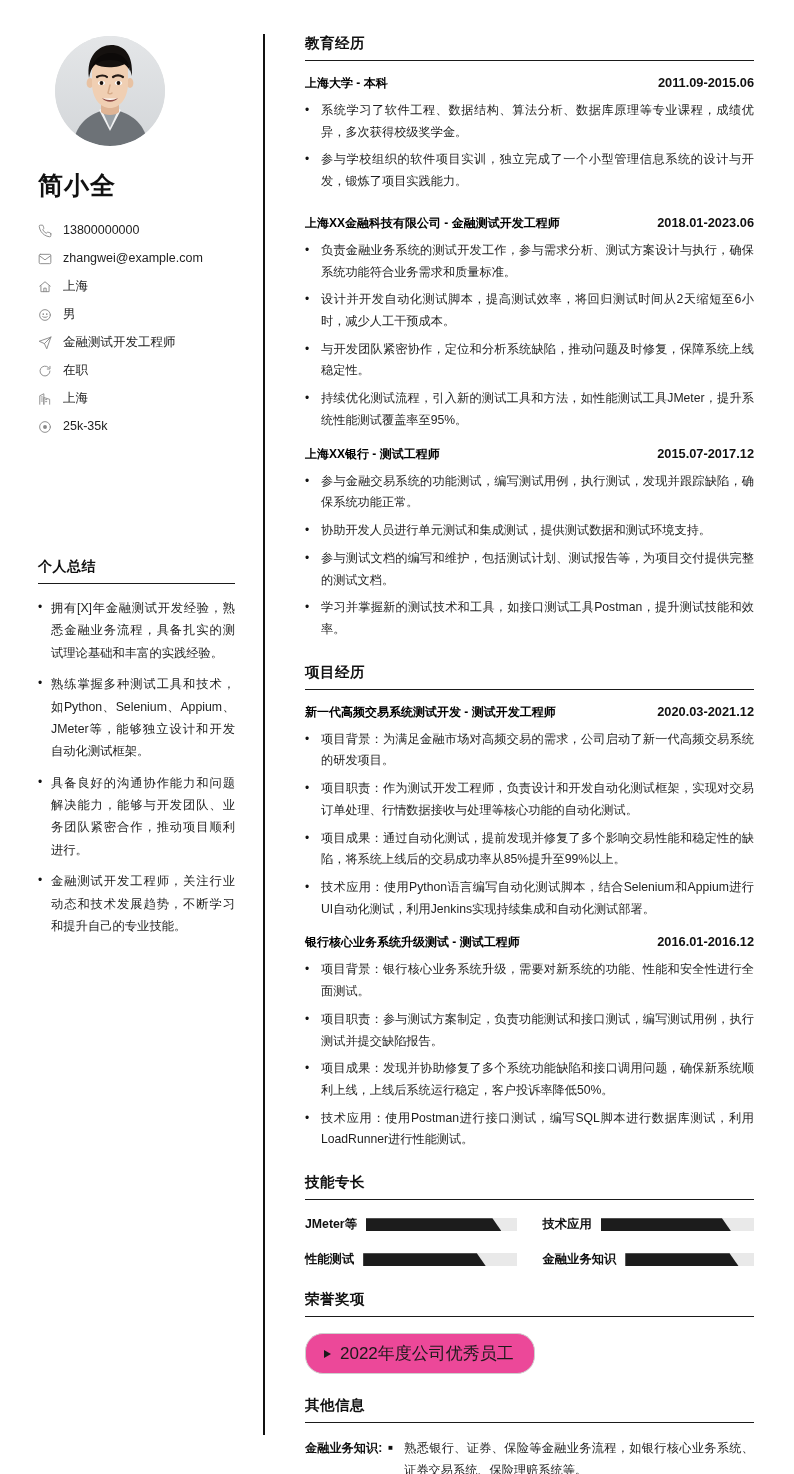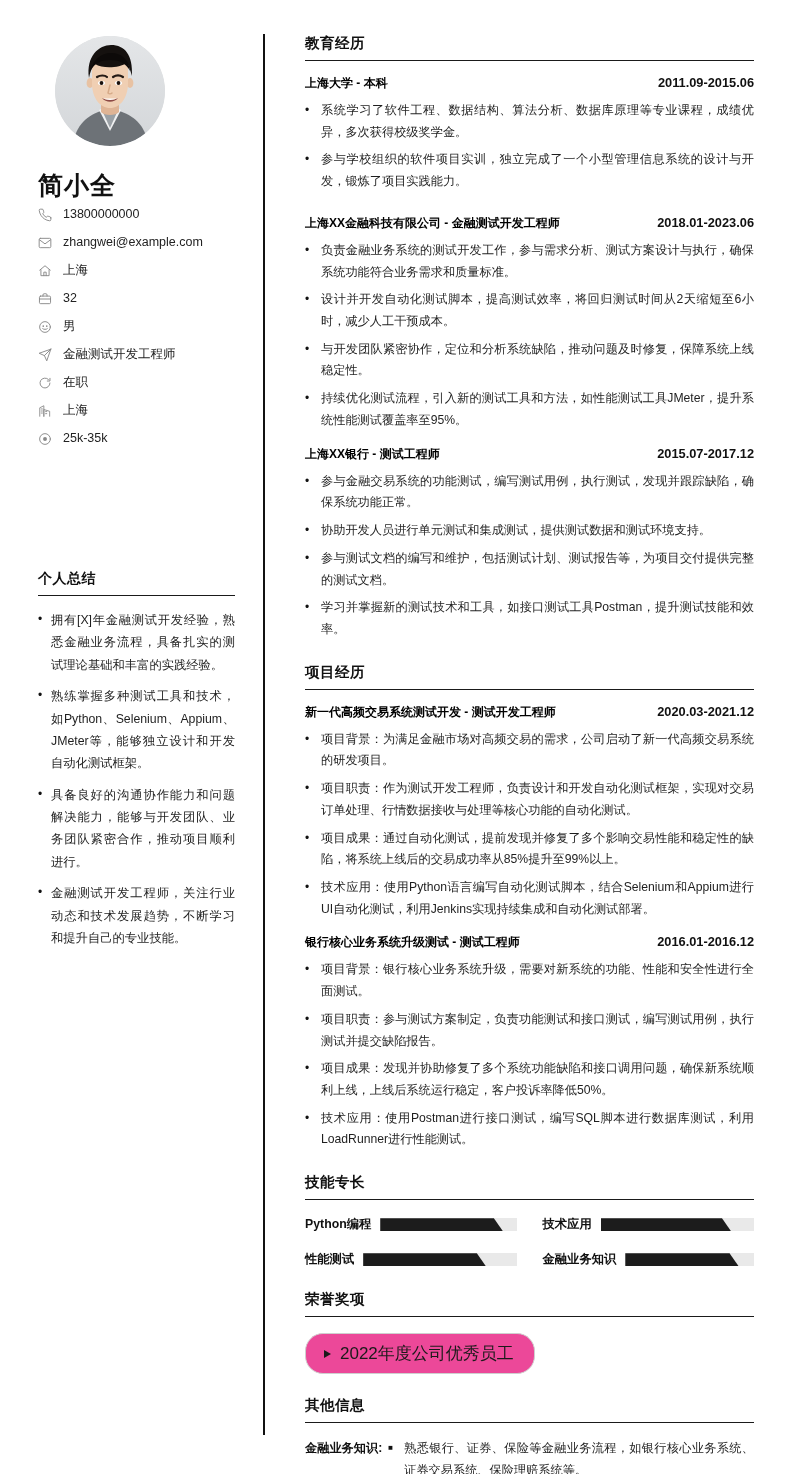--- a/index.html
+++ b/index.html
@@ -48,21 +48,21 @@
   .avatar-svg { display: block; width: 110px; height: 110px; }
 
   .full-name {
     font-size: 25px;
     font-weight: bold;
     letter-spacing: 1px;
     margin: 23px 0 0 0;
     color: #111;
   }
 
-  .contact-list { }
+  .contact-list { margin-top: 16px; }
   .contact-row {
     display: flex;
     align-items: center;
     gap: 11px;
     min-height: 26px;
     margin-bottom: 2px;
   }
   .contact-icon {
     flex: 0 0 14px;
     width: 14px;
@@ -319,30 +319,20 @@
         <span class="contact-icon">
           <svg width="14" height="14" viewBox="0 0 24 24" fill="none" stroke="currentColor" stroke-width="1.6" stroke-linecap="round" stroke-linejoin="round">
             <path d="M3 10.5L12 3l9 7.5"></path>
               <path d="M5 10v10h14V10"></path>
               <path d="M10 20v-6h4v6"></path>
           </svg>
         </span>
         <span class="contact-text">上海</span>
       </div>
 
-      <div class="contact-row">
-        <span class="contact-icon">
-          <svg width="14" height="14" viewBox="0 0 24 24" fill="none" stroke="currentColor" stroke-width="1.6" stroke-linecap="round" stroke-linejoin="round">
-            <rect x="2.5" y="7" width="19" height="13" rx="2"></rect>
-              <path d="M8.5 7V5a2 2 0 0 1 2-2h3a2 2 0 0 1 2 2v2"></path>
-              <path d="M2.5 12h19"></path>
-          </svg>
-        </span>
-        <span class="contact-text">32</span>
-      </div>
 
       <div class="contact-row">
         <span class="contact-icon">
           <svg width="14" height="14" viewBox="0 0 24 24" fill="none" stroke="currentColor" stroke-width="1.6" stroke-linecap="round" stroke-linejoin="round">
             <circle cx="12" cy="12" r="9.2"></circle>
               <circle cx="9" cy="10.5" r="1.4" fill="currentColor" stroke="none"></circle>
               <circle cx="15" cy="10.5" r="1.4" fill="currentColor" stroke="none"></circle>
               <path d="M8 15c1.2 1.5 6.8 1.5 8 0"></path>
           </svg>
         </span>
@@ -543,21 +533,21 @@
             </div>
         </div>
       </div>
     </section>
 
     <section class="section">
       <div class="section-heading">技能专长</div>
       <div class="skill-grid">
 
         <div class="skill-row">
-          <span class="skill-label">Python编程</span>
+          <span class="skill-label">JMeter等</span>
           <span class="skill-track">
             <span class="skill-fill" style="width: 90%;"></span>
           </span>
         </div>
 
         <div class="skill-row">
           <span class="skill-label">技术应用</span>
           <span class="skill-track">
             <span class="skill-fill" style="width: 85%;"></span>
           </span>

